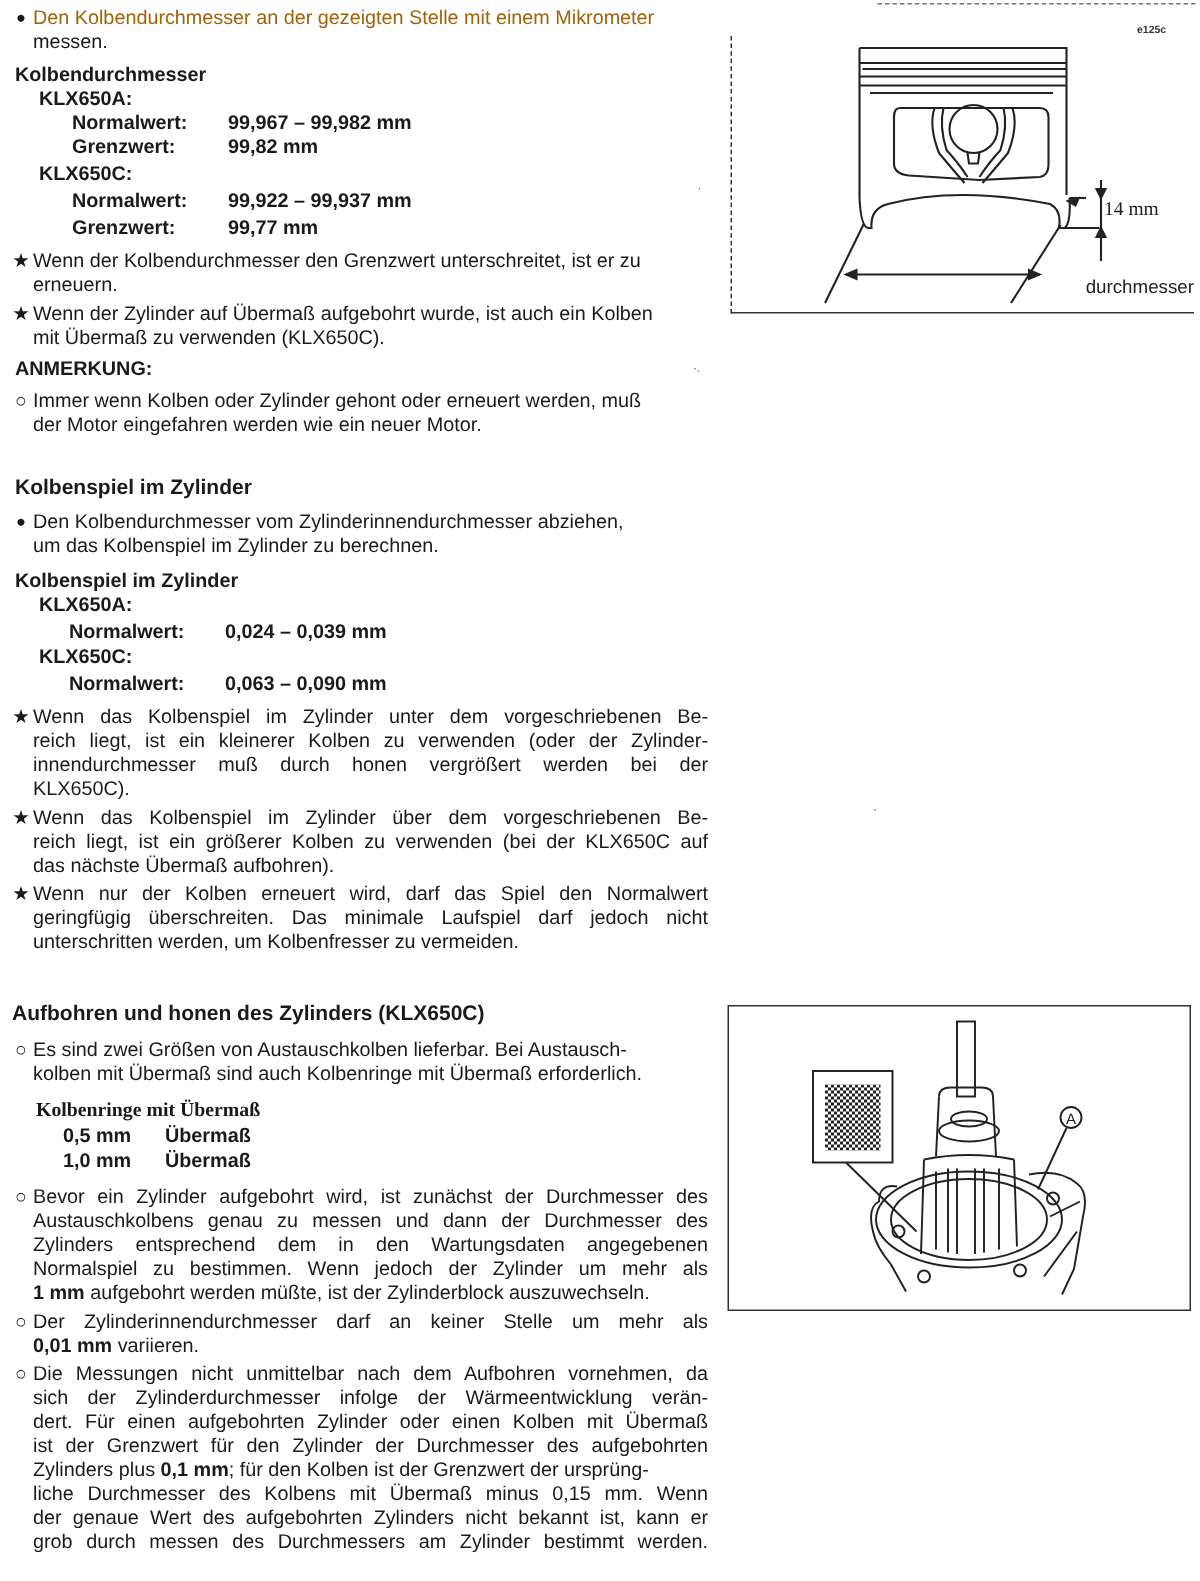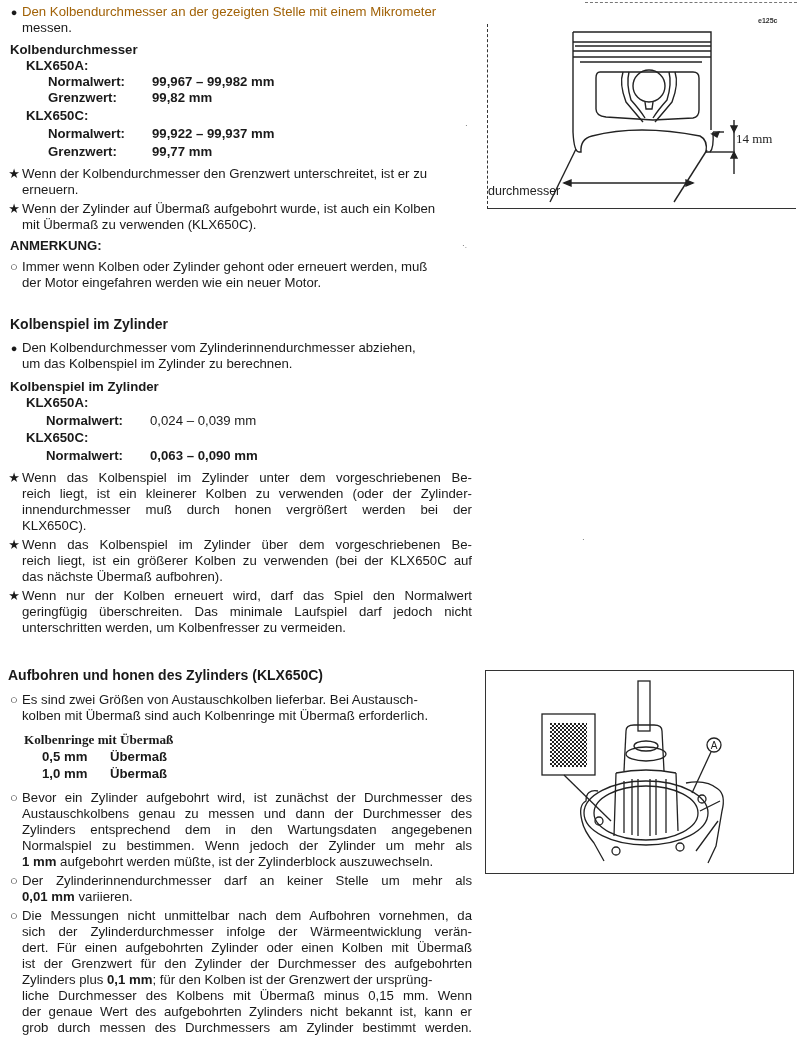--- a/index.html
+++ b/index.html
@@ -85,21 +85,21 @@
     <span class="indent">Den Kolbendurchmesser vom Zylinderinnendurchmesser abziehen,</span>
   </div>
   <div class="row" style="top:356px;">
       <span class="indent">um das Kolbenspiel im Zylinder zu berechnen.</span>
     </div>
 
   <div class="row bold" style="top:379px; left:2px;">Kolbenspiel im Zylinder</div>
   <div class="row bold" style="top:395px; left:18px;">KLX650A:</div>
   <div class="row" style="top:413px;">
     <span class="lbl" style="left:38px;">Normalwert:</span>
-    <span class="val" style="left:142px; font-weight:normal;">0,024 – 0,039 mm</span>
+    <span class="val" style="left:142px; font-weight:bold;">0,024 – 0,039 mm</span>
   </div>
   <div class="row bold" style="top:430px; left:18px;">KLX650C:</div>
   <div class="row" style="top:448px;">
     <span class="lbl" style="left:38px;">Normalwert:</span>
     <span class="val" style="left:142px; font-weight:bold;">0,063 – 0,090 mm</span>
   </div>
 
   <div>
     <div class="row" style="top:470px;">
       <span class="bullet" style="font-size:13px;">★</span>
@@ -257,21 +257,21 @@
 
       <line x1="225" y1="108" x2="236" y2="108"></line>
       <line x1="222" y1="128" x2="245" y2="128"></line>
       <line x1="246" y1="96" x2="246" y2="150"></line>
       <path d="M 246 108 L 243 102 L 249 102 Z" fill="#222"></path>
       <path d="M 246 128 L 243 134 L 249 134 Z" fill="#222"></path>
       <path d="M 224 110 L 231 108 L 229 113 Z" fill="#222"></path>
     </g>
   </svg>
   <span class="abs" style="left:248px; top:107px; font-size:13px; color:#222;font-family:Liberation Serif, serif;">14 mm</span>
-  <span class="abs" style="left:0; width:308px; top:160px; text-align:left; font-size:12.5px; line-height:15px; color:#222;">durchmesser</span>
+  <span class="abs" style="left:0; width:308px; top:160px; text-align:right; font-size:12.5px; line-height:15px; color:#222;">durchmesser</span>
 </div>
 
 <div class="fig" style="left:485px; top:670px; width:307px; height:202px;">
   <svg width="307" height="202" viewBox="0 0 307 202">
     <defs>
       <pattern id="crosshatch" width="4" height="4" patternUnits="userSpaceOnUse">
         <rect width="4" height="4" fill="#fff"></rect>
         <rect width="2" height="2" fill="#222"></rect>
         <rect x="2" y="2" width="2" height="2" fill="#222"></rect>
       </pattern>

